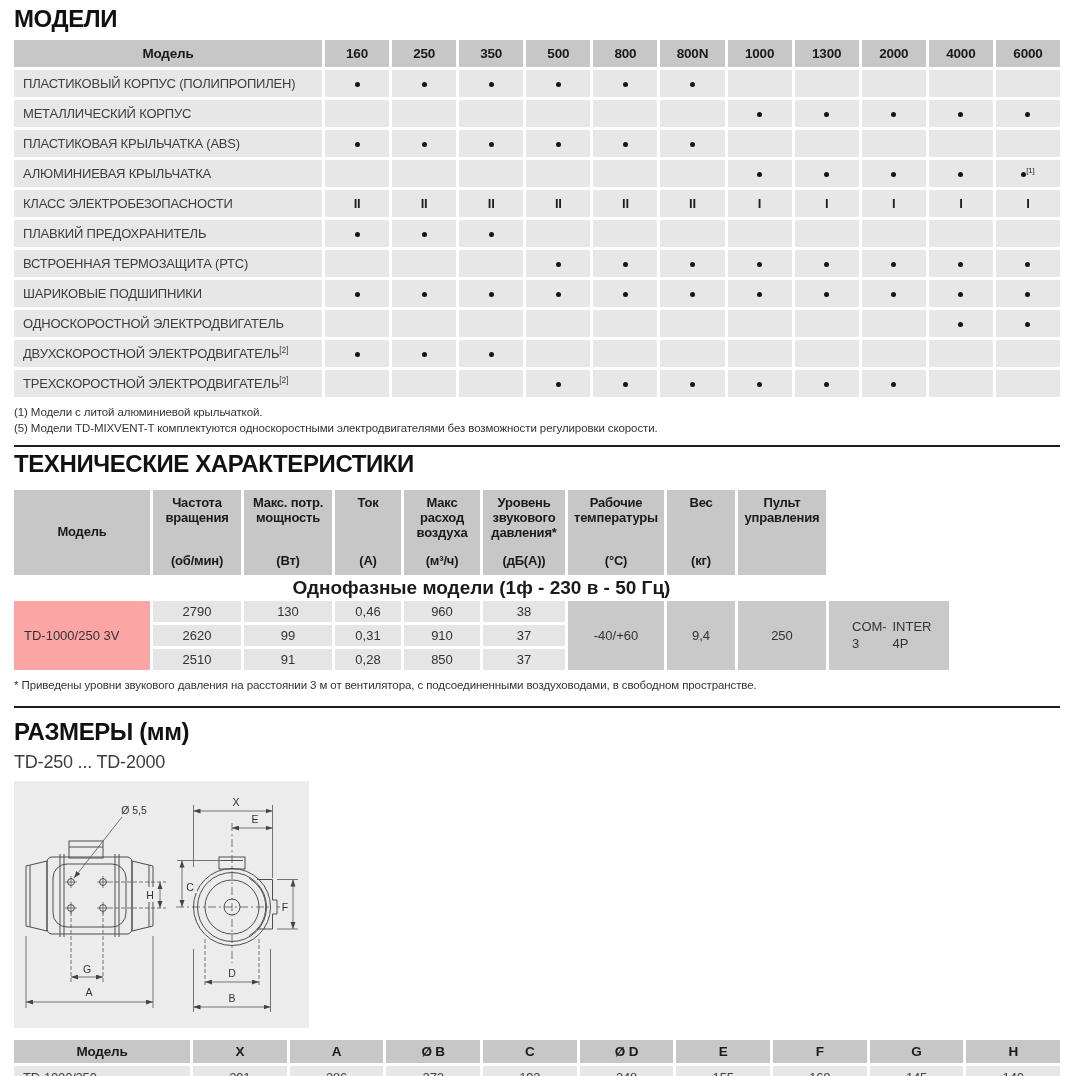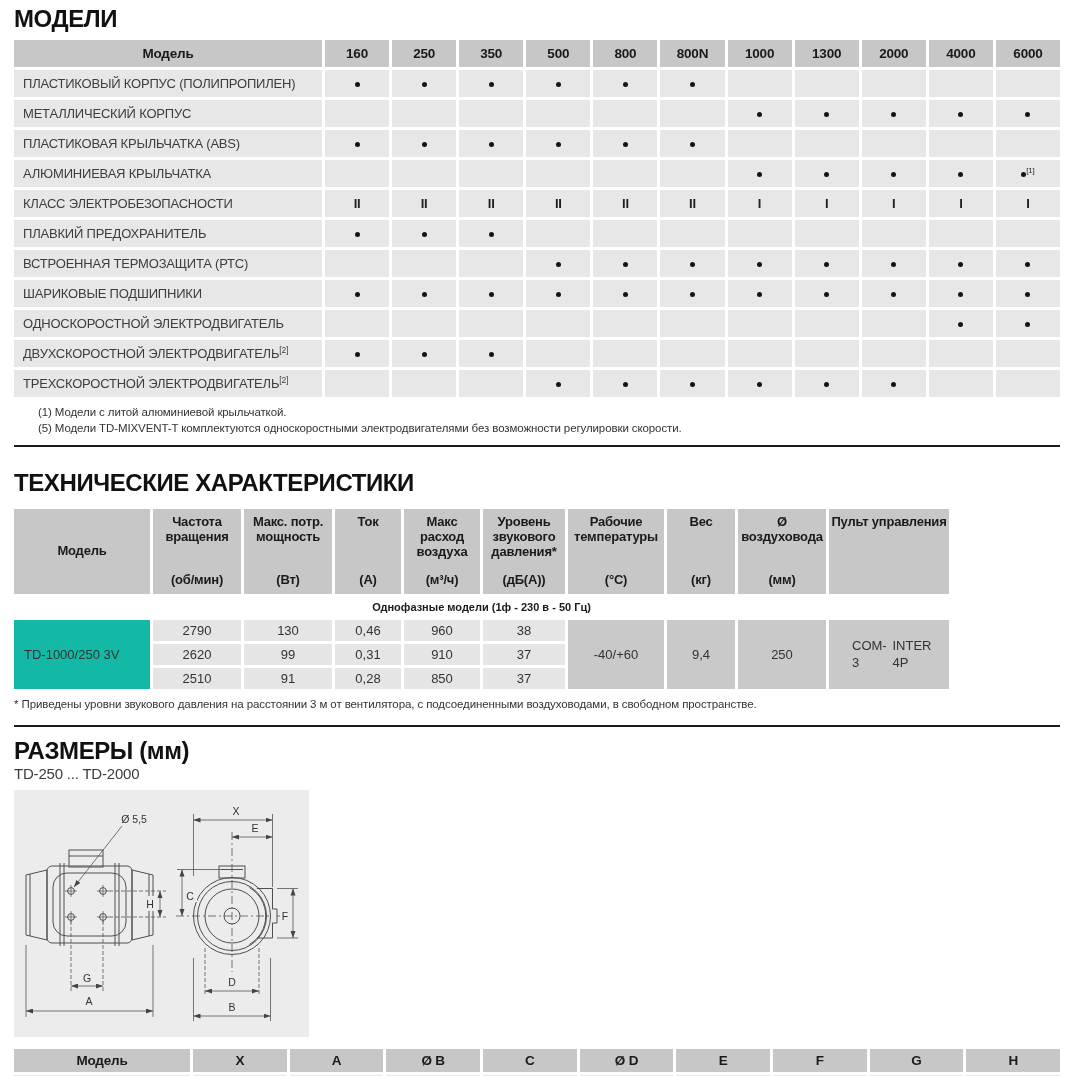--- a/index.html
+++ b/index.html
@@ -4,54 +4,54 @@
 <style>
   * { margin:0; padding:0; box-sizing:border-box; }
   html,body { background:#fff; }
   body {
     width:1074px; height:1076px; overflow:hidden;
     font-family:"Liberation Sans", sans-serif; color:#1a1a1a;
   }
   .page { padding:5px 14px 0 14px; }
 
   .sec-title { font-size:24px; font-weight:700; letter-spacing:-0.4px; color:#111; }
-  .subtitle  { font-size:15px; color:#3c3c3c; letter-spacing:-0.2px; }
+  .subtitle  { font-size:18px; color:#3c3c3c; margin-top:6px; letter-spacing:-0.2px; }
 
   .divider { height:2px; background:#1c1c1c; width:1046px; }
 
   
   .gridtbl { display:grid; gap:3px; width:1046px; }
   .gridtbl .c { background:#e7e7e7; display:flex; align-items:center; justify-content:center;
                 font-size:13px; color:#3d3d3d; letter-spacing:-0.2px; }
   .gridtbl .head { background:#c7c7c7; font-weight:700; color:#1a1a1a; font-size:13.5px; }
   .gridtbl .lab  { justify-content:flex-start; padding-left:9px; text-align:left; }
   .gridtbl .cls  { font-weight:700; color:#1f1f1f; }
   .t1 { grid-template-columns:308px repeat(11,1fr); grid-auto-rows:27px; margin-top:7px; }
   .t3 { grid-template-columns:176px repeat(9,1fr); grid-template-rows:23px 22px; margin-top:12px; }
   .dot { display:inline-block; width:5px; height:5px; border-radius:50%; background:#151515; vertical-align:middle; }
   .dsup { font-size:8px; color:#2a2a2a; }
   sup { font-size:8.5px; }
 
   .footnotes { margin-top:7px; font-size:11.5px; color:#333; line-height:1.4; letter-spacing:-0.1px; }
-  .fn { display:block;margin-left:24px; }
+  .fn { display:block; }
 
   
   .t2 { display:grid; gap:3px; width:935px; margin-top:12px;
         grid-template-columns:136px 88px 88px 66px 76px 82px 96px 68px 88px 120px;
         grid-template-rows:85px 20px 21px 21px 21px; }
   .h2cell { background:#c7c7c7; display:flex; flex-direction:column; justify-content:space-between;
             align-items:center; text-align:center; font-weight:700; font-size:13px; line-height:1.15;
             padding:6px 2px 6px 2px; color:#1a1a1a; letter-spacing:-0.2px; }
   .h2cell.mh { justify-content:center; }
   .t2group { grid-column:1 / -1; background:#fff; display:flex; align-items:center; justify-content:center;
-             font-weight:700; font-size:11px; color:#1a1a1a; }
+             font-weight:700; font-size:19px; color:#1a1a1a; }
   .t2cell { background:#e5e5e5; display:flex; align-items:center; justify-content:center;
             font-size:13px; color:#333; }
   .span3 { grid-row:span 3; }
-  .modelcell { background:#14b8a6; justify-content:flex-start; padding-left:10px; }
+  .modelcell { background:#fca5a5; justify-content:flex-start; padding-left:10px; }
   .gray { background:#c9c9c9; }
   .remote { flex-direction:row; line-height:1.25;padding-left:23px; }
 
   
   .drawing { margin-top:8px; width:295px; height:247px; background:#ececec; }
   svg text { font-family:"Liberation Sans", sans-serif; font-size:10.5px; fill:#333; }
 </style>
 </head>
 <body>
 
@@ -338,21 +338,21 @@
       <div class="c val"></div>
     </div>
 
   <div class="footnotes">
     <span class="fn">(1) Модели с литой алюминиевой крыльчаткой.</span>
     <span class="fn">(5) Модели TD-MIXVENT-T комплектуются односкоростными электродвигателями без возможности регулировки скорости.</span>
   </div>
 
   <div class="divider" style="margin-top:9px;"></div>
 
-  <div class="sec-title" style="margin-top:22px;">ТЕХНИЧЕСКИЕ ХАРАКТЕРИСТИКИ</div>
+  <div class="sec-title" style="margin-top:3px;">ТЕХНИЧЕСКИЕ ХАРАКТЕРИСТИКИ</div>
 
   <div class="t2">
     <div class="h2cell mh">
         <span>Модель</span>
       </div>
     <div class="h2cell">
         <span>Частота вращения</span>
         <span>(об/мин)</span>
       </div>
     <div class="h2cell">
@@ -371,24 +371,20 @@
         <span>Уровень звукового давления*</span>
         <span>(дБ(А))</span>
       </div>
     <div class="h2cell">
         <span>Рабочие температуры</span>
         <span>(°С)</span>
       </div>
     <div class="h2cell">
         <span>Вес</span>
         <span>(кг)</span>
-      </div>
-    <div class="h2cell">
-        <span>Ø воздуховода</span>
-        <span>(мм)</span>
       </div>
     <div class="h2cell">
         <span>Пульт управления</span>
         <span></span>
       </div>
 
     <div class="t2group">Однофазные модели (1ф - 230 в - 50 Гц)</div>
 
     <div class="t2cell modelcell span3">TD-1000/250 3V</div>
     <div class="t2cell">2790</div>

